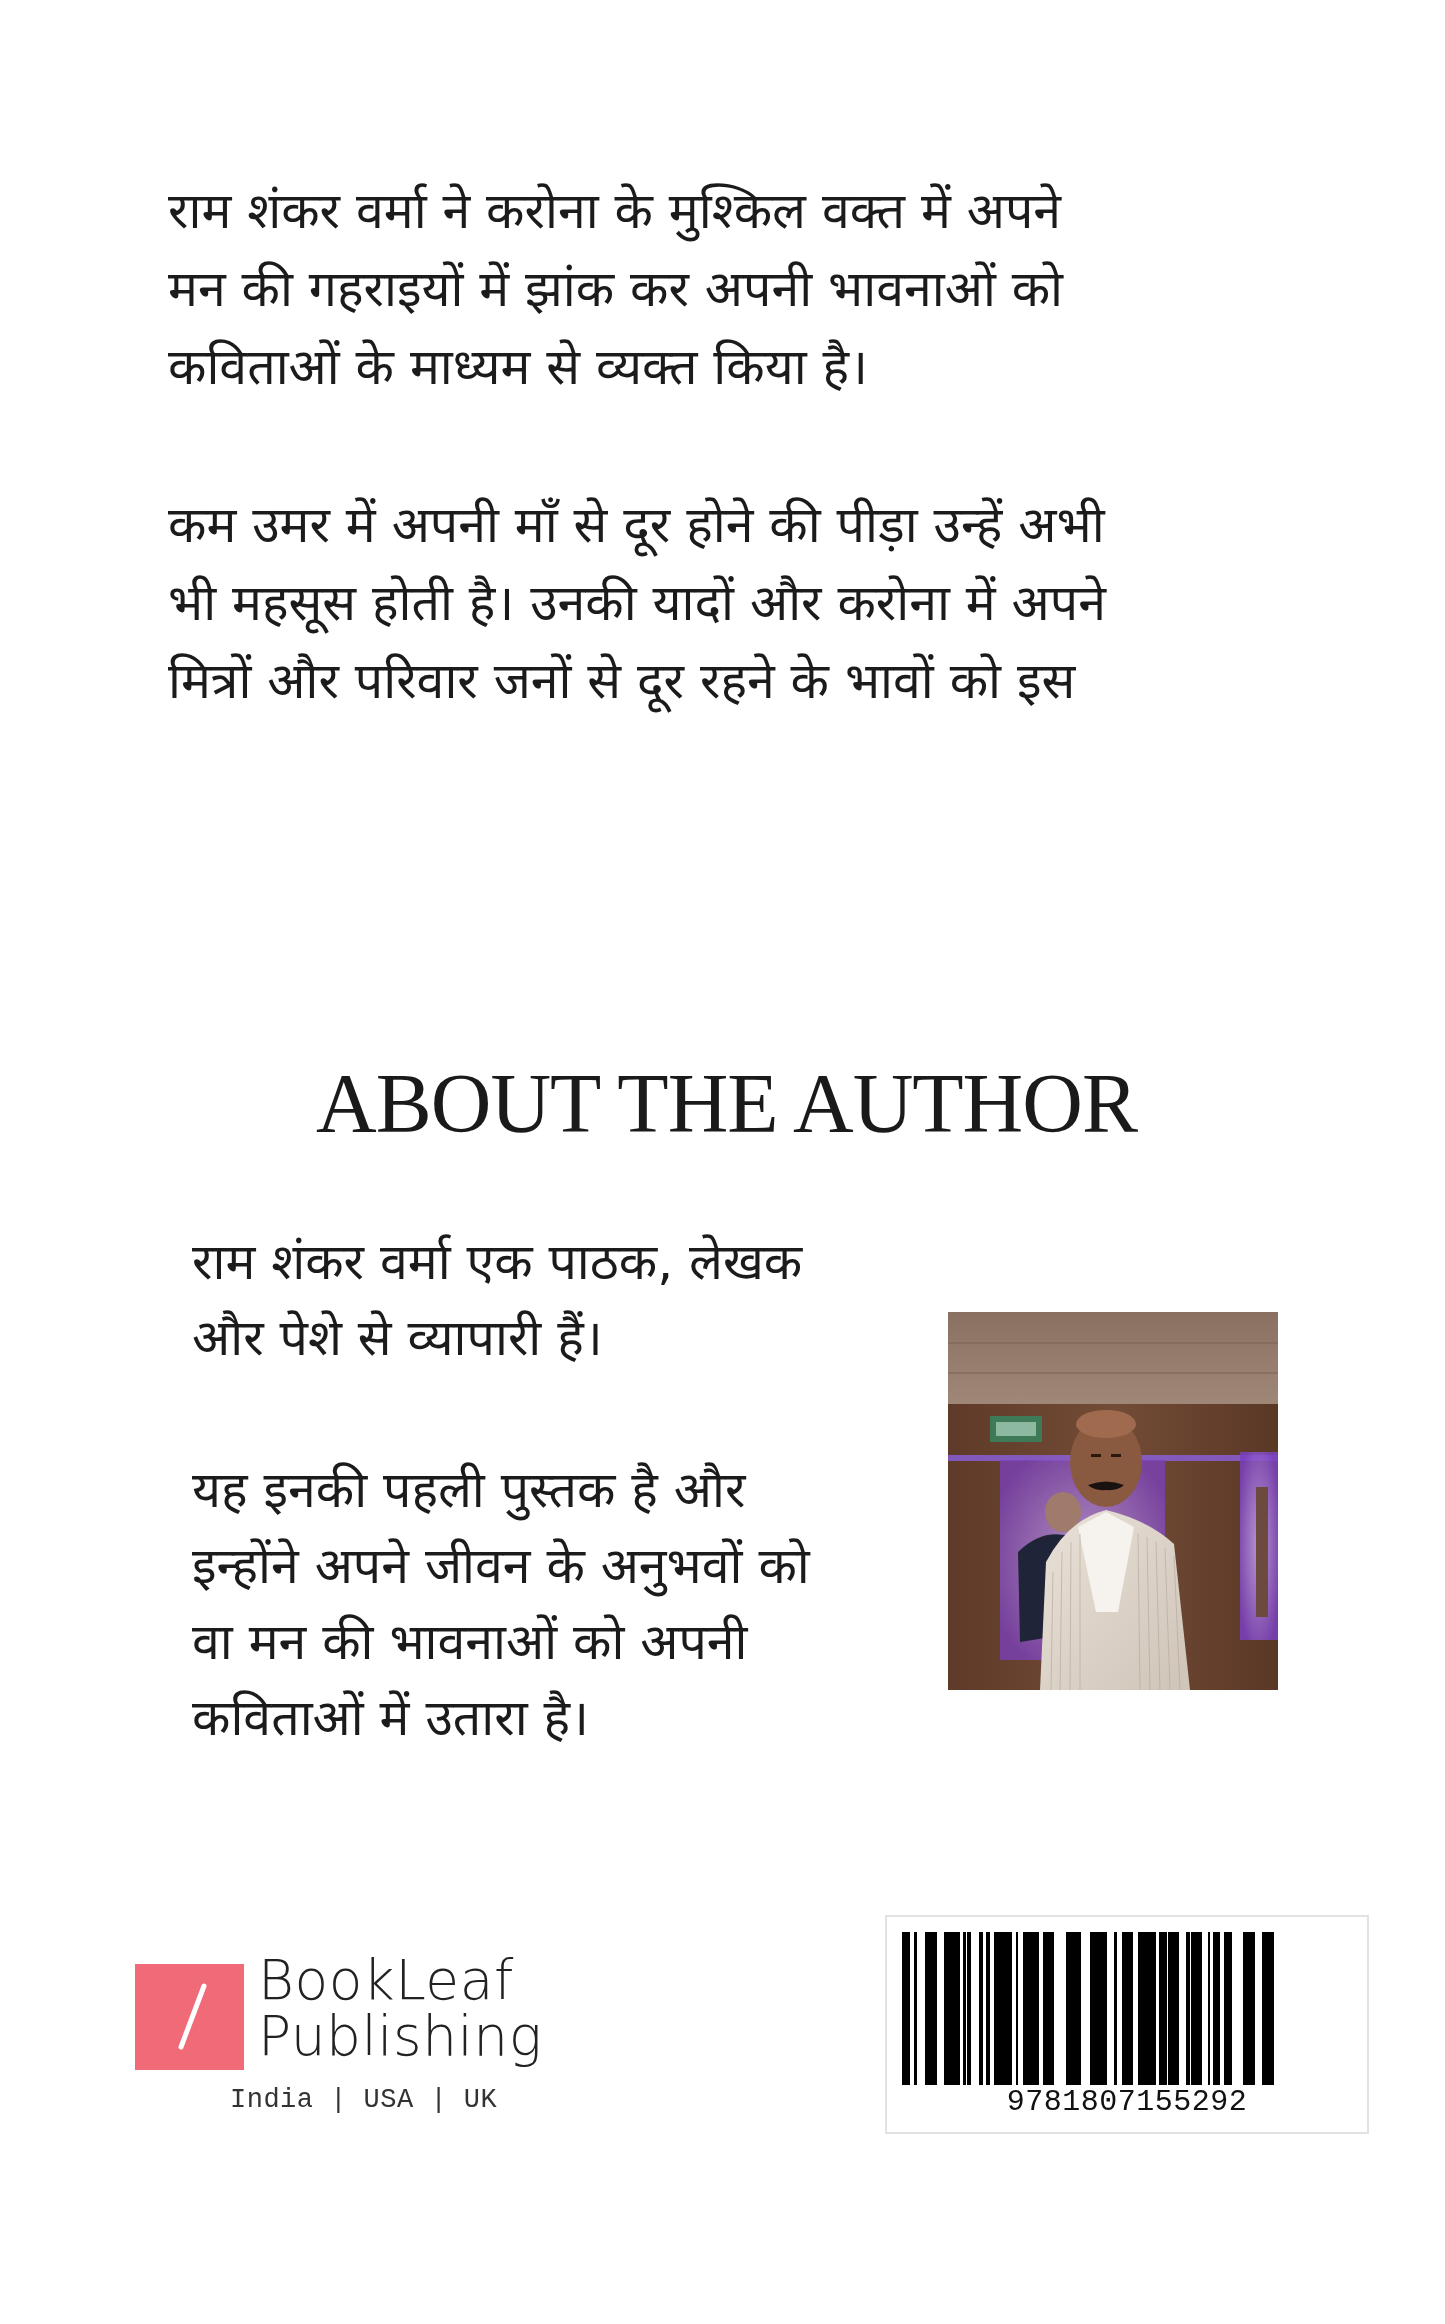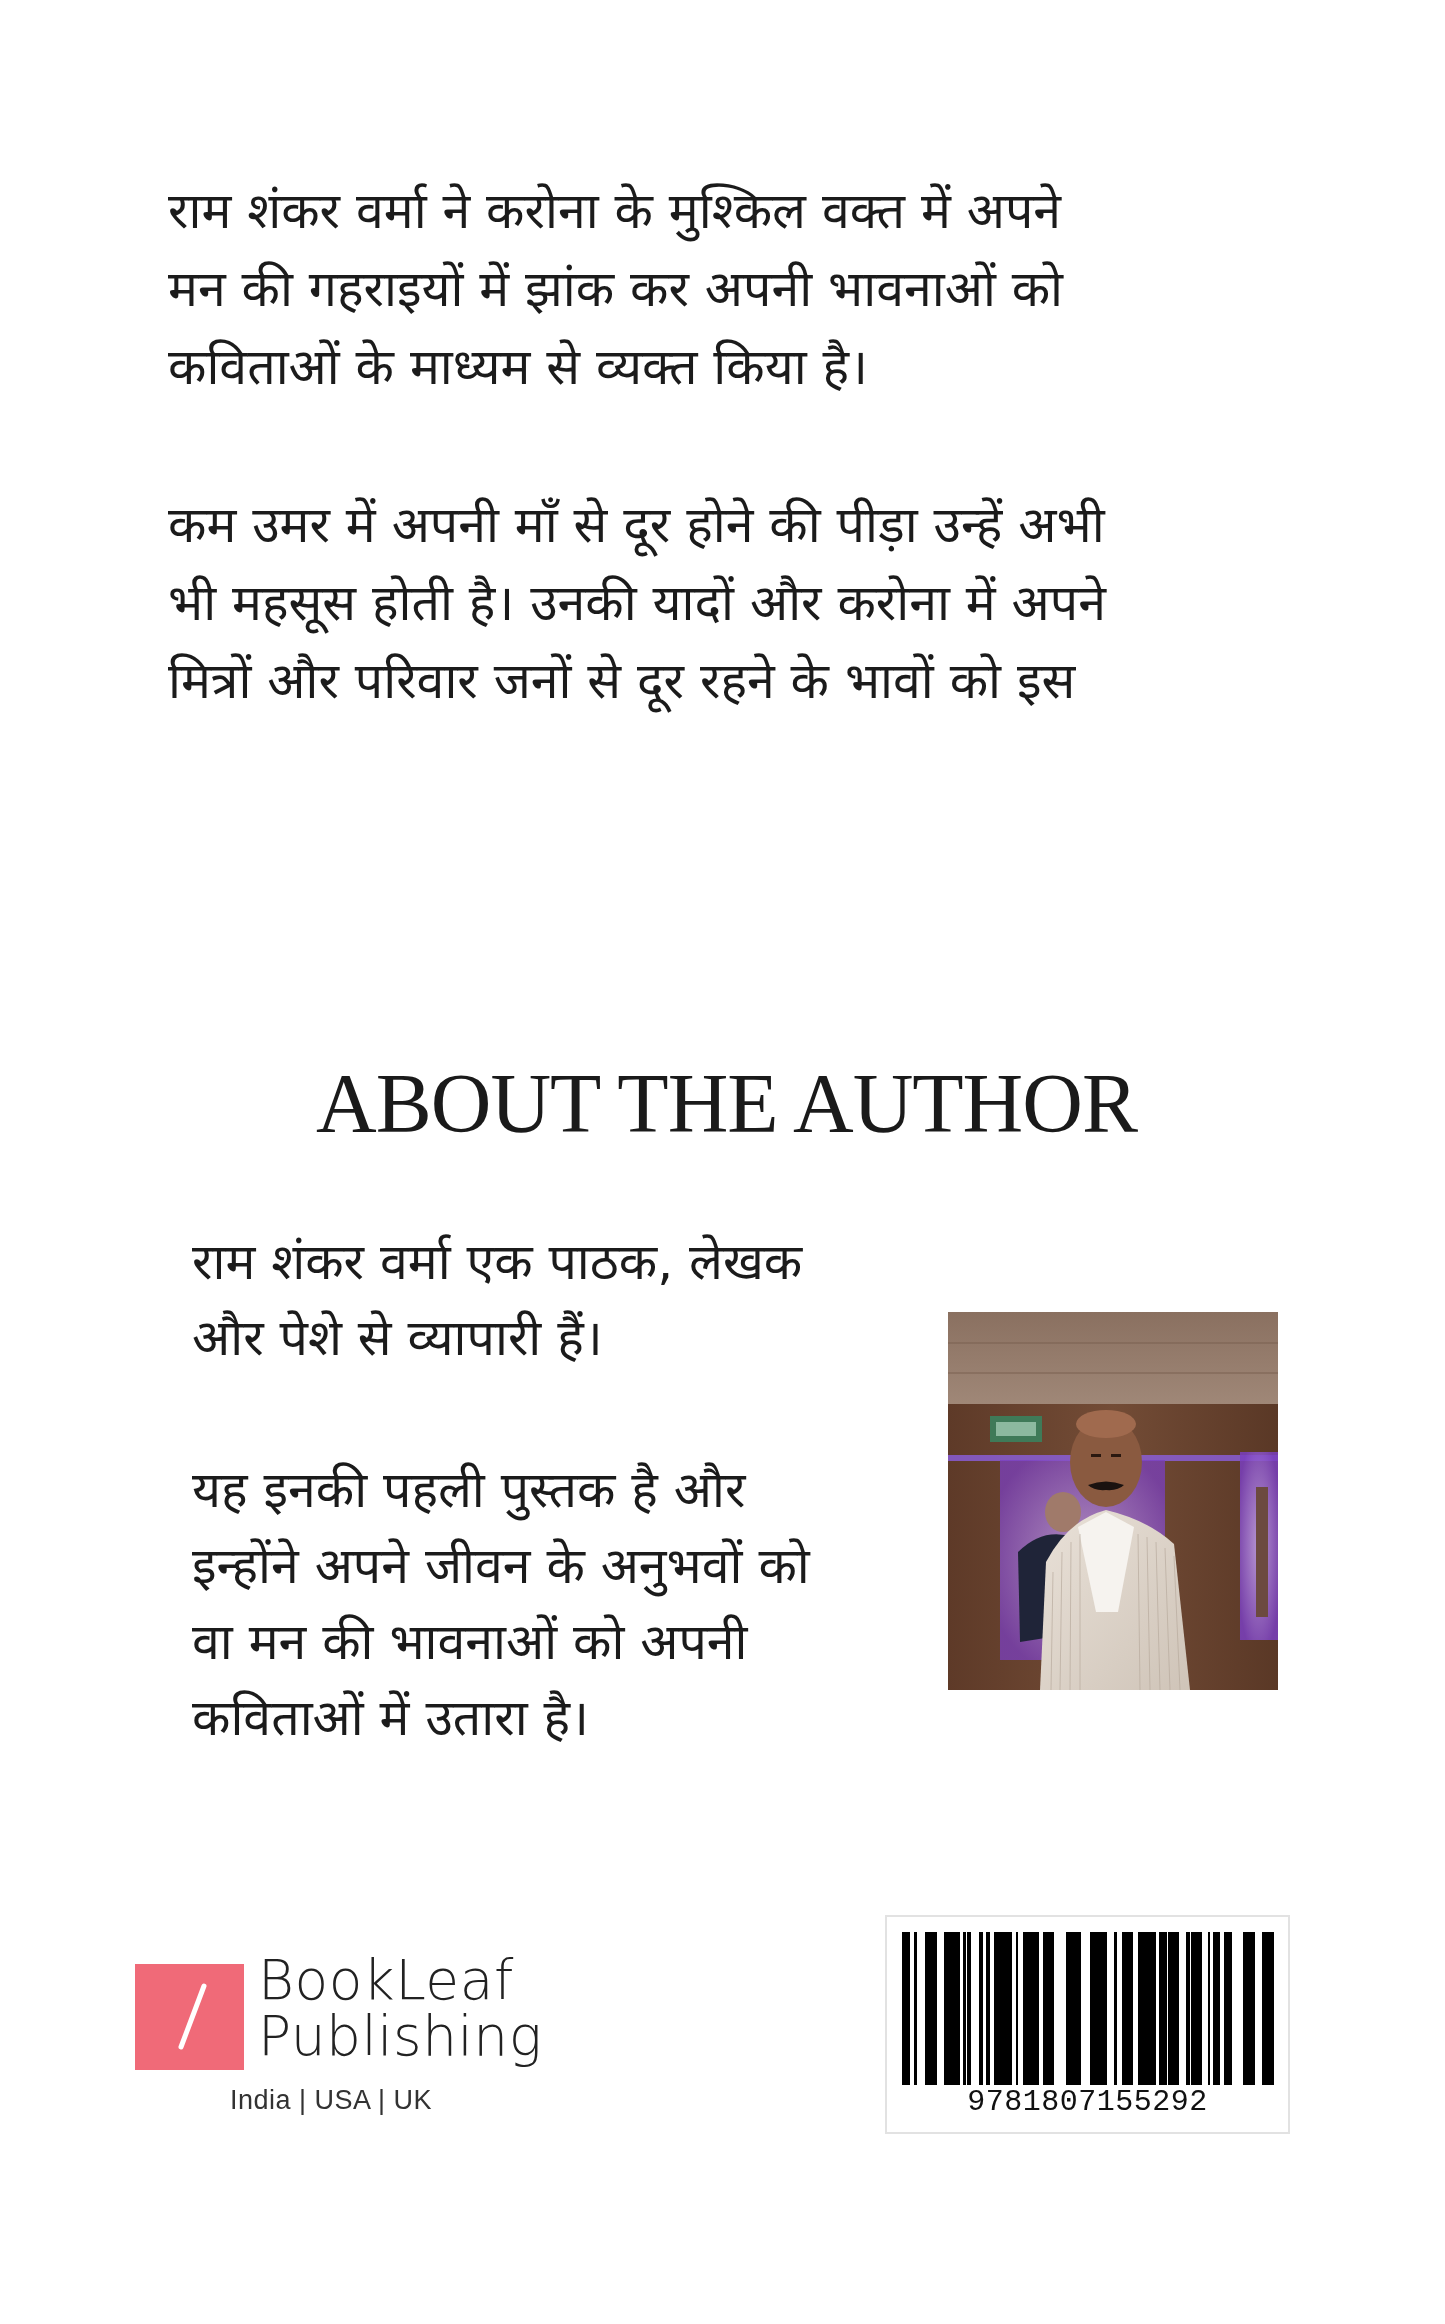--- a/index.html
+++ b/index.html
@@ -40,25 +40,25 @@
     #logo-mark svg { position: absolute; left: 0; top: 0; }
     #logo-line1, #logo-line2 {
       position: absolute; left: 123px; margin: 0;
       font-family: "DejaVu Sans", sans-serif; font-weight: 200;
       font-size: 55px; line-height: 56px; color: #222; letter-spacing: 0.5px;
     }
     #logo-line1 { top: -12px; }
     #logo-line2 { top: 44px; }
     #logo-regions {
       position: absolute; left: 95px; top: 118px; margin: 0;
-      font-family: Liberation Sans, sans-serif; font-size: 27px; line-height: 36px;
+      font-family: Liberation Mono, monospace; font-size: 27px; line-height: 36px;
       color: #333; letter-spacing: 0.5px;
     }
     #barcode-box {
-      position: absolute; left: 885px; top: 1915px; width: 405px; height: 219px;
+      position: absolute; left: 885px; top: 1915px; width: 484px; height: 219px;
       border: 2px solid #e2e2e2; background: #fff; box-sizing: border-box;
     }
     #barcode-bars { position: absolute; left: 15px; top: 15px; width: 372px; height: 153px; }
     #barcode-bars .bar { position: absolute; top: 0; height: 153px; background: #000; }
     #isbn-text {
       position: absolute; left: 0; width: 100%; top: 167px; text-align: center;
       font-family: "Liberation Mono", monospace; font-size: 30px; line-height: 36px;
       color: #111; letter-spacing: 0.5px; margin: 0;
     }
   </style>

